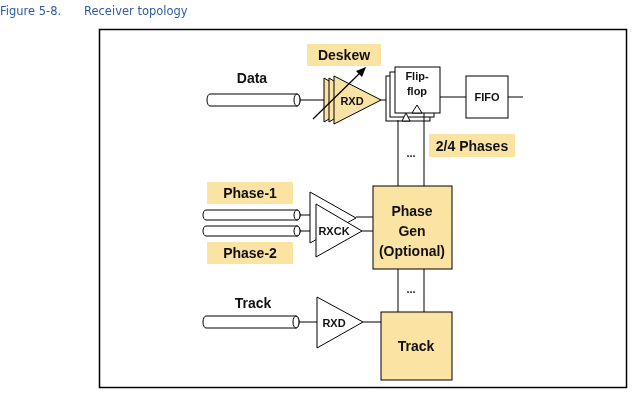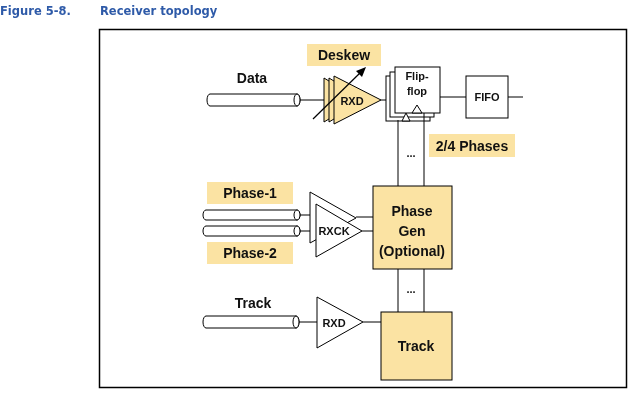--- a/index.html
+++ b/index.html
@@ -1,19 +1,19 @@
 <!DOCTYPE html>
 <html><head>
 <meta charset="utf-8">
 <style>
   html, body { margin:0; padding:0; background:#ffffff; }
   body { width:640px; height:402px; position:relative; overflow:hidden; font-family:"DejaVu Sans", sans-serif; }
-  .caption { position:absolute; top:4px; font-size:11.5px; font-weight:bold; color:#2e5aa8; }
+  .caption { position:absolute; top:4px; font-size:11.5px; font-weight:normal; color:#2e5aa8; }
   #cap-num { left:0px; }
-  #cap-title { left:100px; }
+  #cap-title { left:84px; }
   svg { position:absolute; left:0; top:0; }
   .lbl { font-family:"Liberation Sans", sans-serif; font-weight:bold; fill:#111; }
 </style>
 </head>
 <body>
 
 <div class="caption" id="cap-num">Figure 5-8.</div>
 <div class="caption" id="cap-title">Receiver topology</div>
 
 <svg width="640" height="402" viewBox="0 0 640 402">

